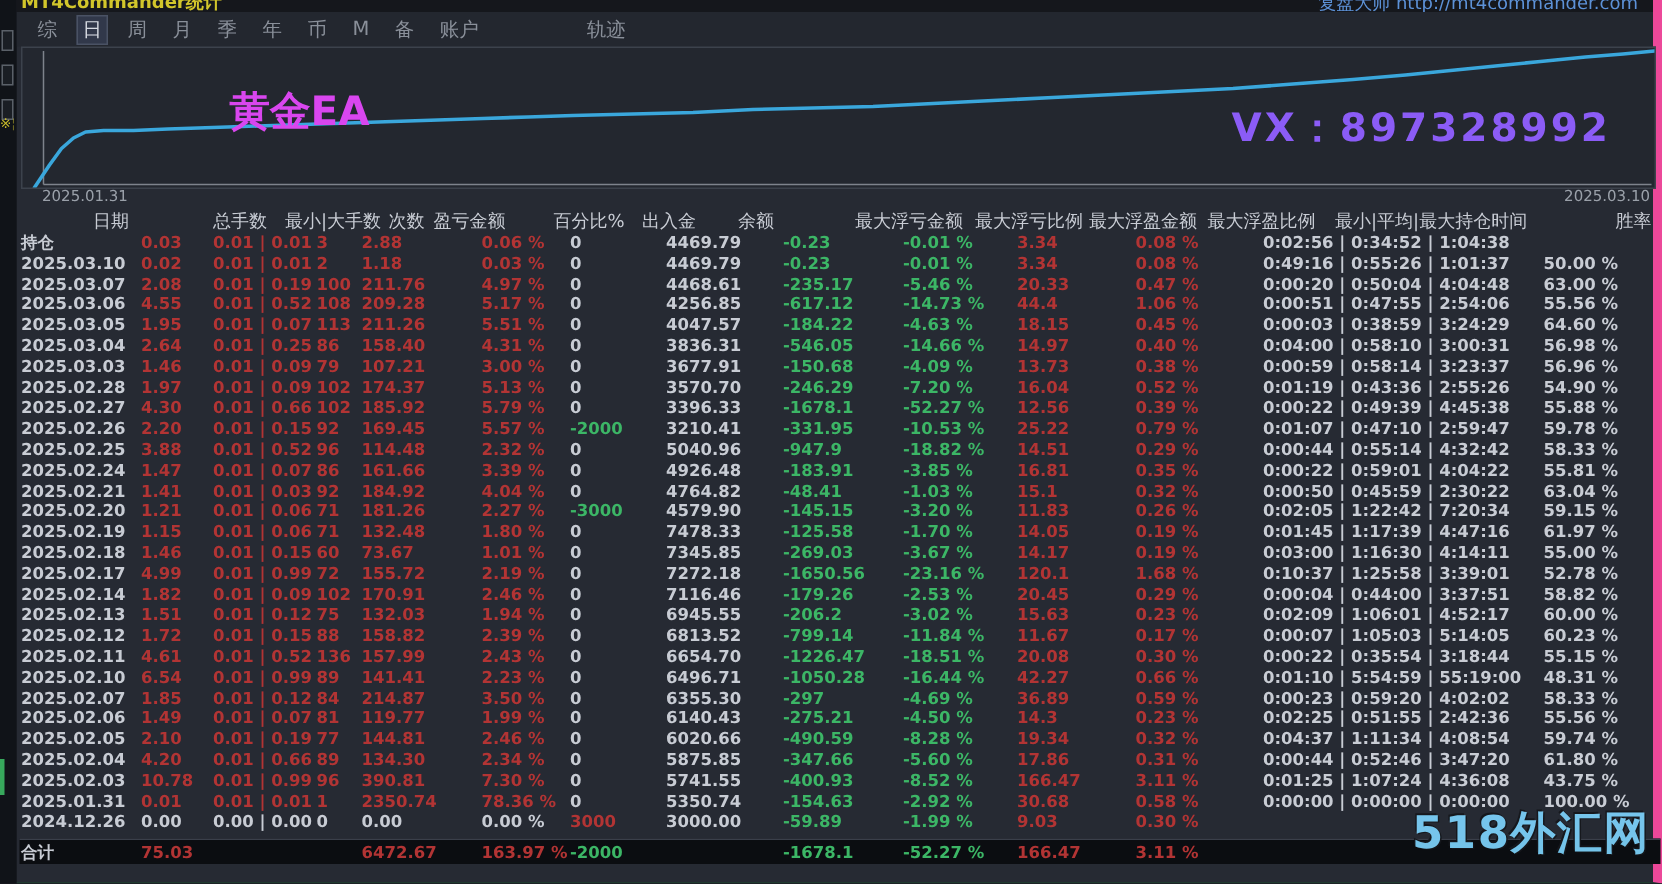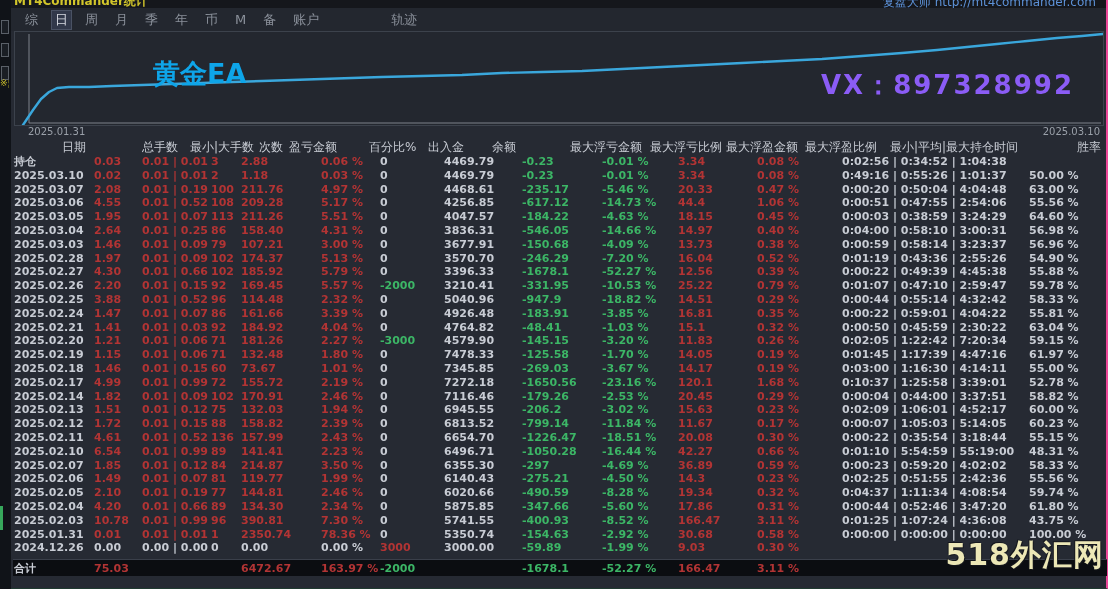--- a/index.html
+++ b/index.html
@@ -7,58 +7,58 @@
               font-family:"DejaVu Sans","Liberation Sans",sans-serif; }
   #stage { position:relative; width:1108px; height:589px; background:#14161b; }
 
   
   .left-strip { position:absolute; left:0; top:0; width:11px; height:589px; background:#101318; z-index:5; }
   .frag-box { position:absolute; left:1px; width:8px; height:14px; border:1px solid #5a6068; background:#1a1e24; }
   .frag-yellow { position:absolute; left:0; top:78px; width:9px; height:40px; color:#c9bd2a; font-size:9px; line-height:10px; overflow:hidden; }
   .frag-green { position:absolute; left:0; top:506px; width:3px; height:24px; background:#37a85c; }
 
   .main-panel { position:absolute; left:11px; top:0; width:1097px; height:589px;
-                background:#262a33; border-right:2px solid #ec4899; border-bottom:1px solid #203a30; }
+                background:#262a33; border-right:6px solid #ec4899; border-bottom:1px solid #203a30; }
 
   
   .title-bar { position:absolute; left:0; top:0; width:100%; height:8px; background:#15171c; overflow:hidden; }
   .app-title { position:absolute; left:3px; top:-7px; font-size:12px; font-weight:bold; color:#d2c62b; white-space:nowrap; }
   .top-link  { position:absolute; right:10px; top:-6px; font-size:12px; color:#5d92d8; white-space:nowrap; }
 
   
   .menu-bar { position:absolute; left:0; top:8px; width:100%; height:23px; background:#23272f;
               display:flex; align-items:center; padding-left:10px; }
   .menu-item { color:#8a909a; font-size:13px; margin-right:9px; padding:1px 4px; cursor:default; }
   .menu-item.sel { color:#d6dae1; background:#31384a; border:1px solid #4a5264; padding:0 3px; }
   .menu-gap { width:55px; }
 
   
   .chart-panel { position:absolute; left:3px; top:31px; width:1090px; height:95px;
                  border:1px solid #3c424c; background:#23272f; }
   .chart-svg { position:absolute; left:0; top:0; }
-  .chart-label-ea { position:absolute; left:138px; top:24px; font-size:27px; font-weight:bold; color:#0ea5e9; }
+  .chart-label-ea { position:absolute; left:138px; top:24px; font-size:27px; font-weight:bold; color:#d946ef; }
   .chart-label-vx { position:absolute; left:806px; top:36px; font-size:26px; font-weight:bold; color:#8b5cf6; letter-spacing:2px; }
   .chart-dates { position:absolute; left:3px; top:126px; width:1090px; height:13px; }
   .date-start { position:absolute; left:14px; top:0; font-size:10px; color:#9aa0a9; }
   .date-end   { position:absolute; right:4px; top:0; font-size:10px; color:#9aa0a9; }
 
   
   .table-wrap { position:absolute; left:2px; top:139px; width:1094px; }
   .trow, .thead-row { display:grid; white-space:nowrap;
       grid-template-columns:80px 48px 69px 30px 80px 59px 64px 78px 80px 76px 79px 85px 187px 75px; }
   .thead-row { height:16px; line-height:16px; font-size:12px; color:#c8ccd4;margin-left:48px; }
   .trow { height:13.8px; line-height:13.8px; font-size:11px;font-weight:bold; }
   .cell { overflow:visible; padding-left:1px; }
   .gray  { color:#c8ccd4; }
   .red   { color:#b23434; }
   .green { color:#3cb666; }
   .trow.total { margin-top:4px; height:17px; line-height:17px; background:#0b0d11; border-top:1px solid #3a3f4a; }
 
   .watermark { position:absolute; right:2px; bottom:12px; font-size:30px; font-weight:bold;
-               color:#fef9c3; opacity:0.92; letter-spacing:1px; z-index:9;
+               color:#7dd3fc; opacity:0.92; letter-spacing:1px; z-index:9;
                text-shadow:1px 1px 0 #15171c, -1px -1px 0 #15171c; }
 </style>
 </head>
 <body>
 
 <div id="stage">
 
   <div class="left-strip">
     <div class="frag-box" style="top:20px"></div>
     <div class="frag-box" style="top:43px"></div>

